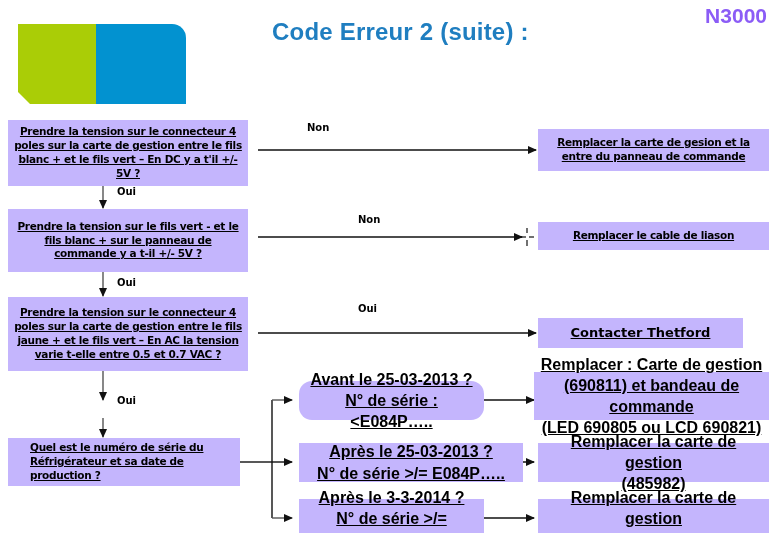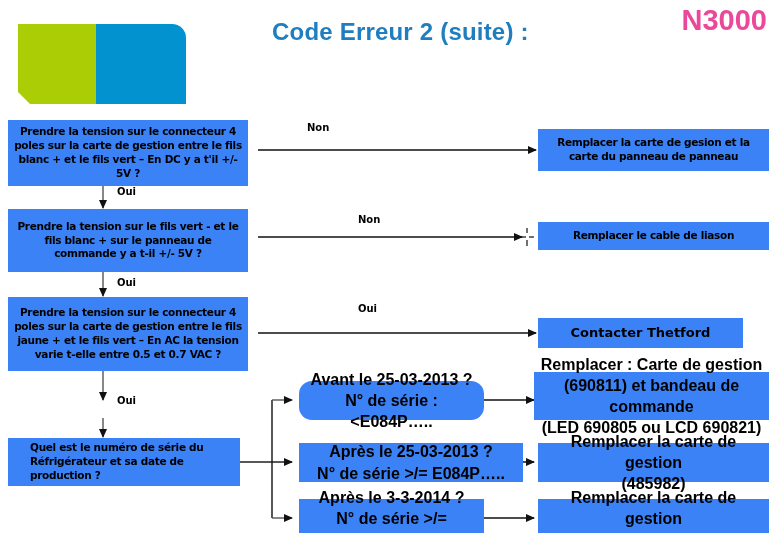--- a/index.html
+++ b/index.html
@@ -48,39 +48,40 @@
     font-size: 24px;
     font-weight: bold;
     color: #1f7ec0;
     letter-spacing: 0.2px;
     white-space: nowrap;
   }
   .model-title {
     position: absolute;
     right: 10px;
     top: 4px;
-    font-size: 29px;
-    font-weight: bold;
-    color: #ec4899;
+    font-size: 21px;
+    font-weight: bold;
+    color: #8b5cf6;
     white-space: nowrap;
   }
 
   
   .box {
     position: absolute;
-    background: #3b82f6;
+    background: #c4b5fd;
     color: #000000;
     font-weight: bold;
     display: flex;
     align-items: center;
     justify-content: center;
     text-align: center;
     box-sizing: border-box;
     line-height: 1.32;
     padding: 3px 6px;
+    text-decoration: underline;
   }
   .box.left-align {
     justify-content: flex-start;
     text-align: left;
     padding-left: 22px;
   }
   .box .txt { display: block; width: 100%; }
 
   
   .cond {
@@ -198,21 +199,21 @@
   </div>
 
   <div class="box plain" style="left:299px; top:499px; width:185px; height:39px;">
     <span class="txt">
       <span>Après le  3-3-2014 ?</span><br>
       <span>N°  de série &gt;/= E062R1000006</span>
     </span>
   </div>
 
   <div class="box cond" style="left:538px; top:129px; width:231px; height:42px;">
-    <span class="txt">Remplacer la carte de gesion et la carte du panneau de  panneau</span>
+    <span class="txt">Remplacer la carte de gesion et la entre du panneau de  commande</span>
   </div>
 
   <div class="box cond" style="left:538px; top:222px; width:231px; height:28px;">
     <span class="txt">Remplacer le cable de liason</span>
   </div>
 
   <div class="box" style="left:538px; top:318px; width:205px; height:30px; font-family:'DejaVu Sans',sans-serif; font-size:13px; font-weight:bold;">
     <span class="txt">Contacter Thetford</span>
   </div>
 

